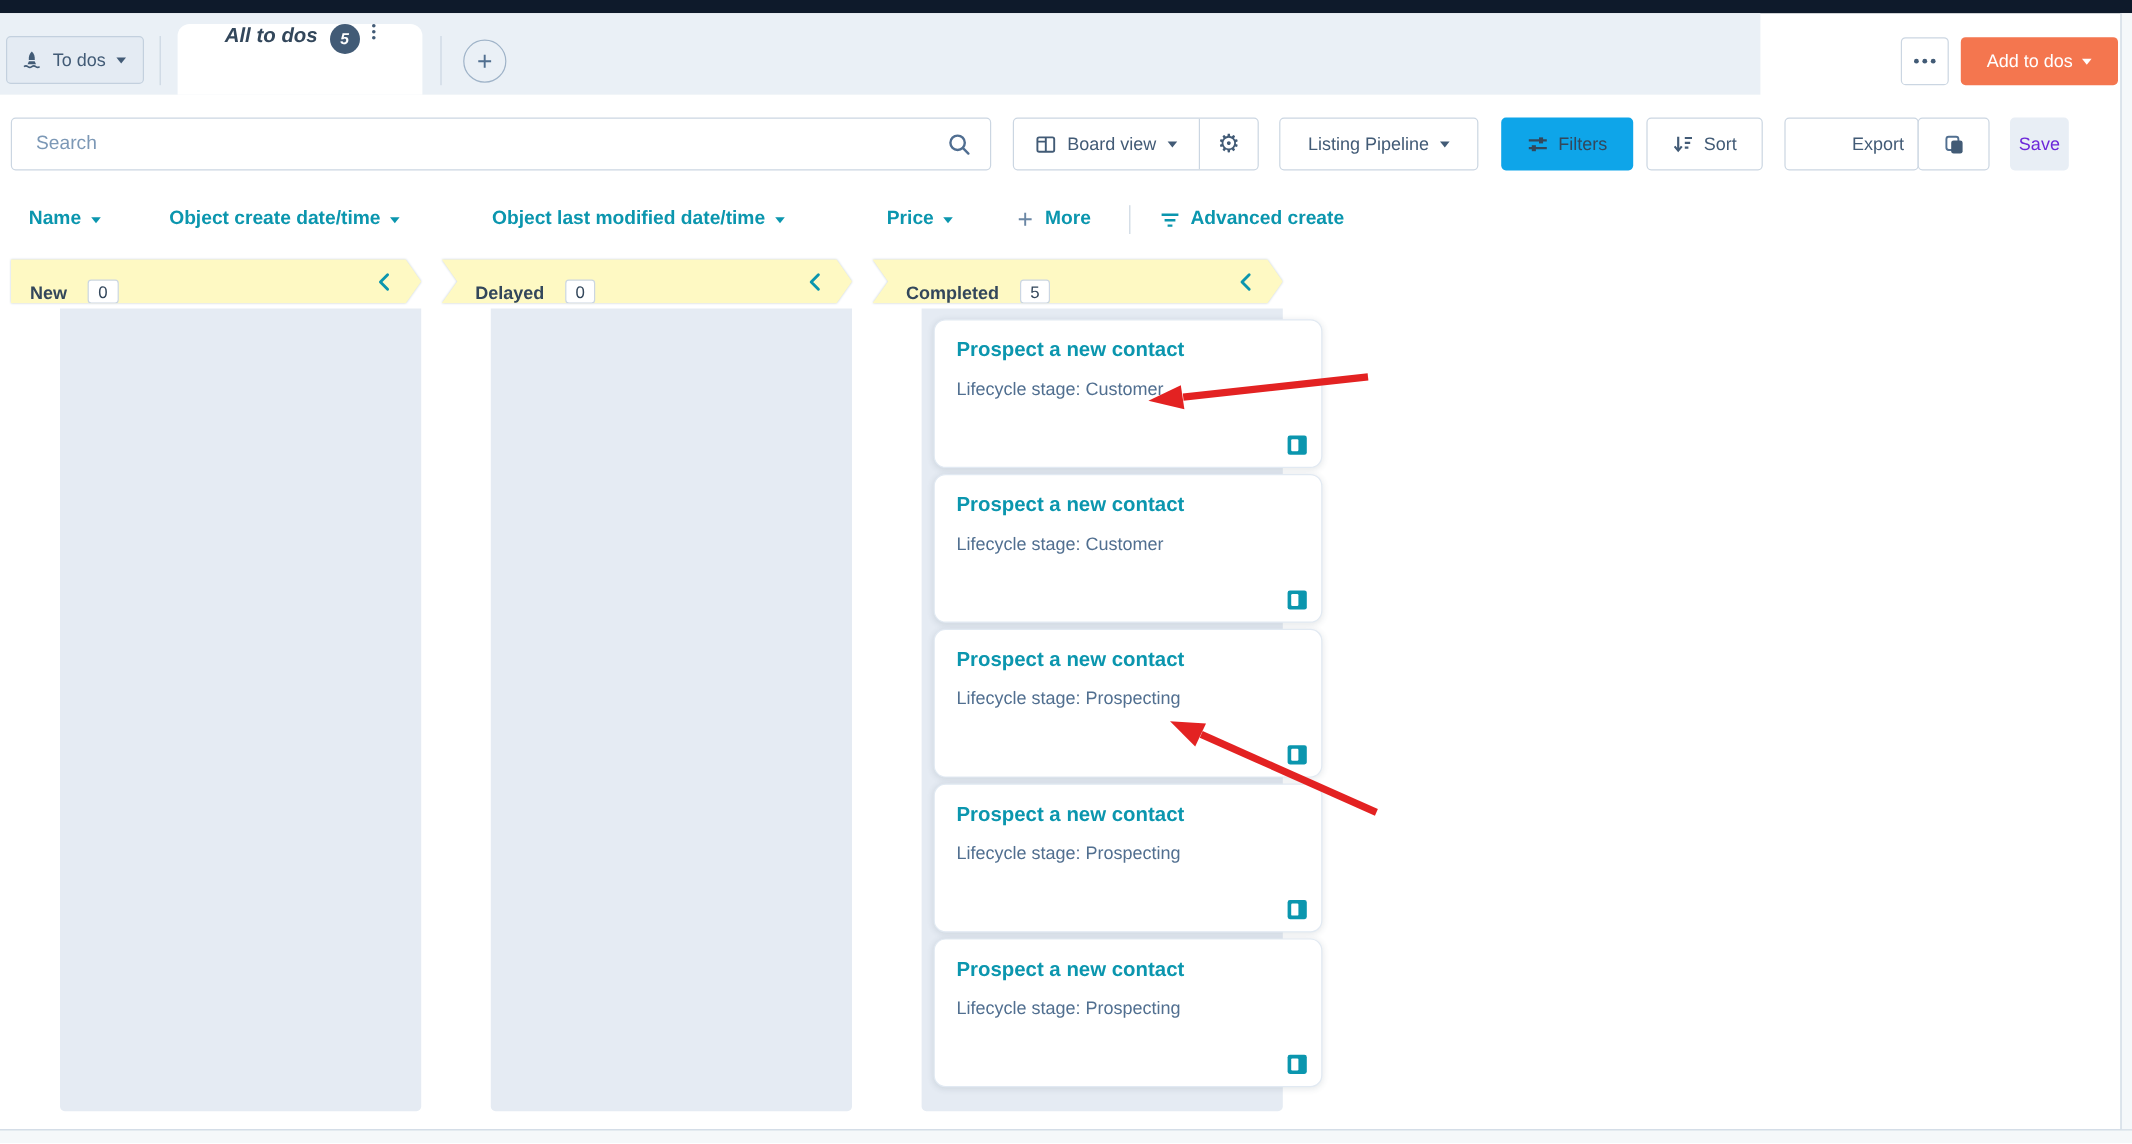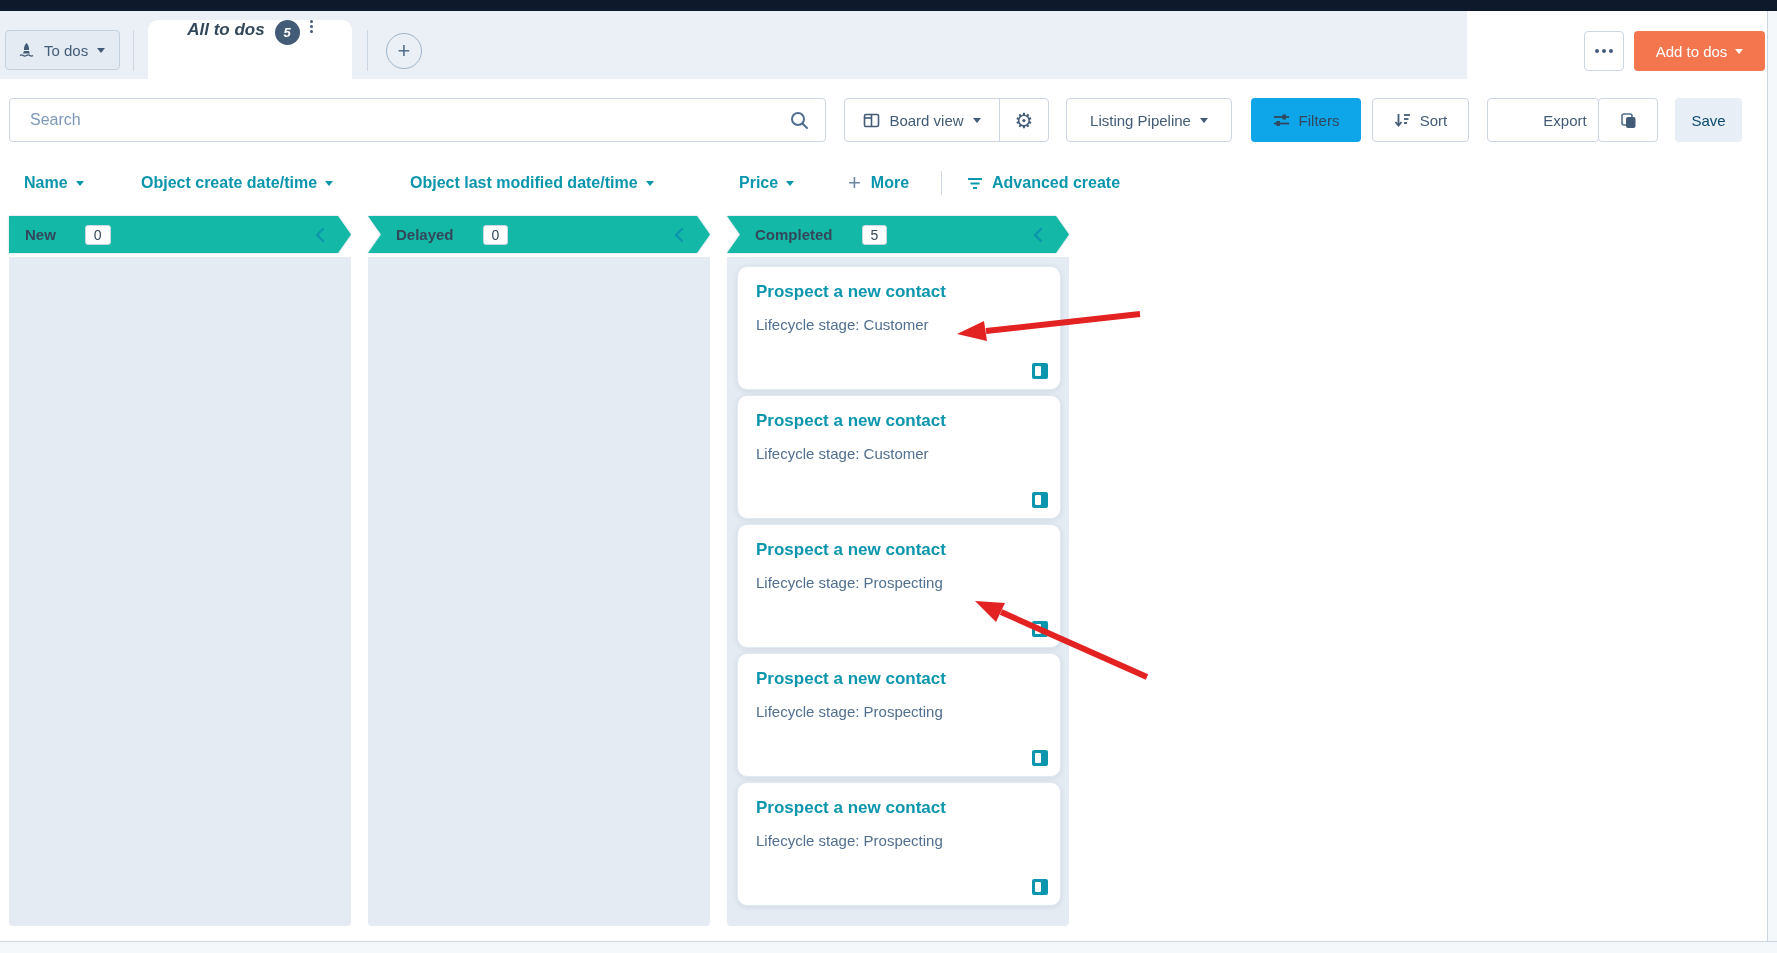--- a/index.html
+++ b/index.html
@@ -52,50 +52,50 @@
   .segmented { position:absolute; left:844px; top:19px; width:205px; height:44px; border:1px solid #cbd6e2;
     border-radius:4px; background:#fff; display:flex; }
   .seg-left { flex:1; display:flex; align-items:center; justify-content:center; gap:9px; color:#425b76;
     font-size:15px; cursor:pointer; border-right:1px solid #cbd6e2; }
   .seg-right { width:48px; display:flex; align-items:center; justify-content:center; color:#425b76; cursor:pointer; }
   .btn-pipeline { left:1066px; width:166px; }
   .btn-filters { left:1251px; width:110px; background:#0ea5e9; border:none; color:#33475b; }
   .btn-sort { left:1372px; width:97px; }
   .btn-export { left:1487px; width:112px;padding-left:44px; }
   .btn-copy { left:1598px; width:60px; }
-  .btn-save { left:1675px; width:67px; background:#e8eef5; border:none; color:#0c4a6e; cursor:default; }
+  .btn-save { left:1675px; width:49px; background:#e8eef5; border:none; color:#6d28d9; cursor:default; }
   .gear { font-size:21px; line-height:1; }
 
   
   .quick-filters { position:absolute; left:0; top:164px; width:1610px; height:52px; background:#fff; }
   .qf { position:absolute; top:4px; height:30px; display:flex; align-items:center; gap:8px;
     color:#0b96ae; font-size:16px; font-weight:bold; cursor:pointer; white-space:nowrap; }
   .qf .caret { border-top-color:#0b96ae; }
   .qf-name { left:24px; } .qf-create { left:141px;text-align:center; } .qf-modified { left:410px; } .qf-price { left:739px; }
   .qf-more { left:848px; }
   .qf-more .plus { color:#6b87a5; font-size:22px; font-weight:400; margin-right:2px; }
   .qf-divider { position:absolute; left:941px; top:7px; width:1px; height:24px; background:#cbd6e2; }
   .qf-advanced { left:966px; }
 
   
   .board { position:absolute; left:9px; top:216px; width:1060px; height:712px; }
   .column { position:absolute; top:0; width:342px; }
   .col-1 { left:0; } .col-2 { left:359px; } .col-3 { left:718px; }
   .col-head-wrap { filter:drop-shadow(0 0 1px #c2cedc); }
-  .col-head { position:relative; height:37px; background:#14b8a6; display:flex; align-items:center; gap:29px;
+  .col-head { position:relative; height:37px; background:#fef9c3; display:flex; align-items:flex-end; gap:17px;
     padding:0 34px 0 16px; }
   .col-head.arrow { clip-path:polygon(0 0, calc(100% - 13px) 0, 100% 50%, calc(100% - 13px) 100%, 0 100%); }
   .col-head.arrow-notch { clip-path:polygon(0 0, calc(100% - 13px) 0, 100% 50%, calc(100% - 13px) 100%, 0 100%, 13px 50%);
     padding-left:28px; }
   .col-name { font-size:15px; font-weight:bold; color:#33475b; }
   .col-count { background:#fff; border:1px solid #cbd6e2; border-radius:3px; padding:1px 8px;
     font-size:14px; color:#33475b; }
   .col-collapse { position:absolute; right:26px; top:50%; transform:translateY(-50%); color:#0b96ae;
     cursor:pointer; display:flex; }
-  .col-body { position:relative; margin-top:4px; height:669px; background:#e5ebf3; border-radius:0 0 4px 4px; }
+  .col-body { position:relative; margin-top:4px; height:669px; background:#e5ebf3; border-radius:0 0 4px 4px;margin-left:41px; }
 
   
   .card { position:absolute; left:10px; width:324px; height:124px; background:#fff; border:1px solid #e1e9f2;
     border-radius:10px; box-shadow:0 1px 5px rgba(45,62,80,.12); padding:15px 18px; cursor:pointer; }
   .card-title { font-size:17px; font-weight:bold; color:#0b96ae; }
   .card-sub { margin-top:14px; font-size:15px; color:#516f90; }
   .card-type-icon { position:absolute; right:12px; bottom:10px; width:16px; height:16px; background:#0b96ae;
     border-radius:2px; display:flex; align-items:center; }
   .card-type-icon i { display:block; width:6px; height:10px; background:#fff; margin-left:3px; border-radius:1px; }
   .c1 { top:9px; } .c2 { top:138px; } .c3 { top:267px; } .c4 { top:396px; } .c5 { top:525px; }

